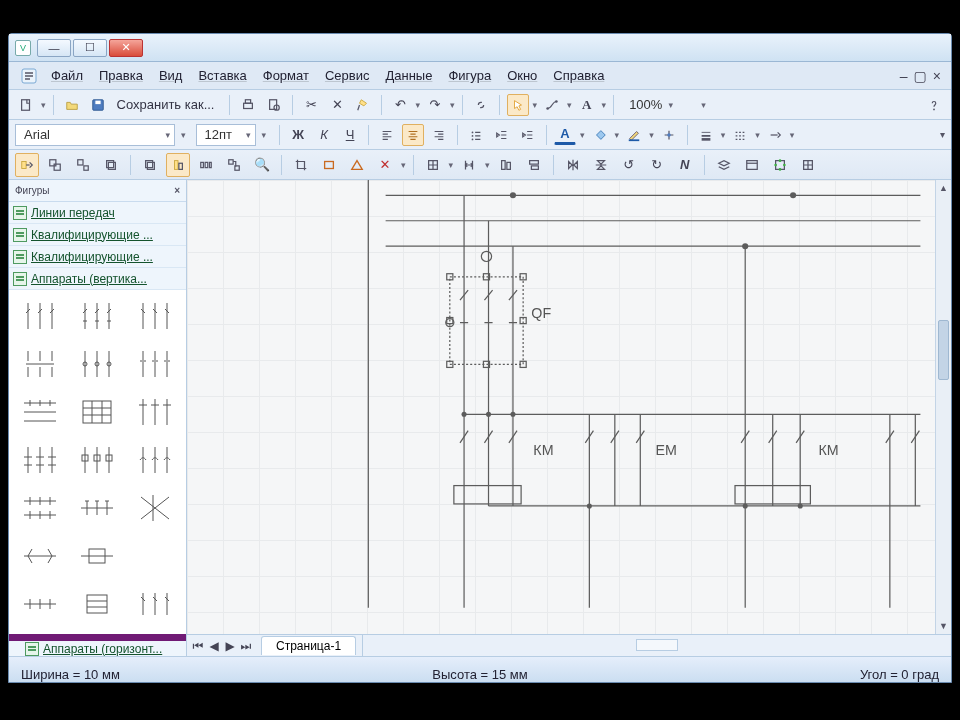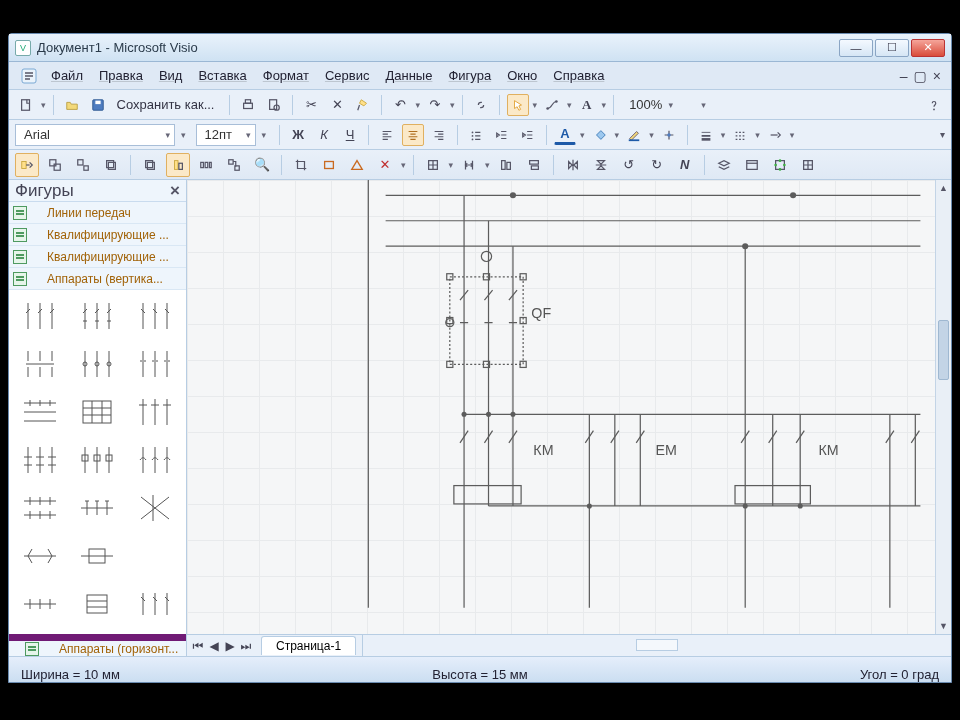--- a/index.html
+++ b/index.html
@@ -23,23 +23,23 @@
   .combo::after { content:"▾"; position:absolute; right:4px; font-size:9px; color:#667; }
   .font-combo { width: 160px; }
   .size-combo { width: 60px; }
   .zoom-combo { width: 56px; border:none; background:transparent; }
   .toolbar .label { font-size: 13px; color:#334; }
   .toolbar3 .tbtn { width: 24px; height: 24px; }
   .toolbar3 { background: linear-gradient(#e9f0f9,#dfe9f5); }
 
   .body { flex: 1; display: flex; min-height: 0; }
   .shapes-pane { width: 178px; background: #eef5fc; border-right: 1px solid #b7cde3; display:flex; flex-direction:column; }
-  .shapes-header { height: 22px; display:flex; align-items:center; padding: 0 6px; font-size: 17px; color:#445; border-bottom:1px solid #c9dbee; }
+  .shapes-header { height: 22px; display:flex; align-items:center; padding: 0 6px; font-size: 10px; color:#445; border-bottom:1px solid #c9dbee; }
   .shapes-header .x { margin-left:auto; font-weight:bold; color:#556; }
-  .stencil { height: 22px; display:flex; align-items:center; padding: 0 4px; font-size: 12px; color:#a16207; cursor:default; border-bottom:1px solid #d9e7f4; gap:20px; overflow:hidden; white-space:nowrap; }
+  .stencil { height: 22px; display:flex; align-items:center; padding: 0 4px; font-size: 12px; color:#14532d; cursor:default; border-bottom:1px solid #d9e7f4; gap:4px; overflow:hidden; white-space:nowrap;text-decoration:underline; }
   .stencil .sicon { width:14px; height:14px; border:1px solid #4e9a60; background:#e6f5ea; position:relative; }
   .stencil .sicon::before { content:""; position:absolute; left:2px; top:3px; width:8px; height:2px; background:#4e9a60; box-shadow:0 3px 0 #4e9a60; }
   .shape-grid { flex:1; overflow:auto; padding: 6px; background:#fff; display:grid; grid-template-columns: repeat(3, 1fr); gap: 8px; align-content:start; }
   .shape-cell { height: 40px; display:flex; align-items:center; justify-content:center; }
   .shape-cell svg { width: 40px; height: 34px; }
   .shape-grid::-webkit-scrollbar { width:14px; }
   .shape-grid::-webkit-scrollbar-thumb { background:#c3d4e6; border:1px solid #9fb8d1; }
   .stencil.bottom { border-top:7px solid #701a75; border-bottom:none;padding-left:16px; }
 
   .canvas-area { flex:1; display:flex; flex-direction:column; min-width:0; }
@@ -83,21 +83,20 @@
   .icon-stroke { stroke:#556; stroke-width:1.4; fill:none; }
   .icon-fill { fill:#556; }
 </style>
 </head>
 <body>
 
 <div class="window">
 
   <div class="titlebar">
     <div class="title-icon">V</div>
-    <div class="title">Документ1 - Microsoft Visio</div>
     <div class="winbtns">
       <div class="winbtn">—</div>
       <div class="winbtn">☐</div>
       <div class="winbtn close">✕</div>
     </div>
   </div>
 
   <div class="menubar">
     <div class="menu-icon">
       <svg viewBox="0 0 16 16">

